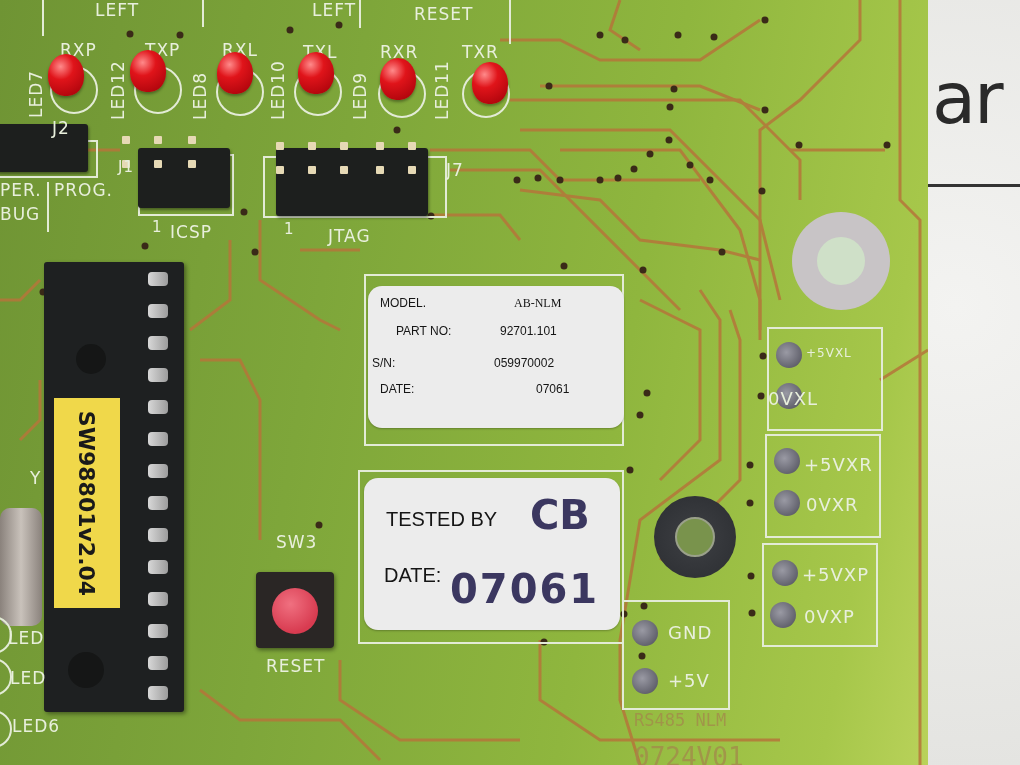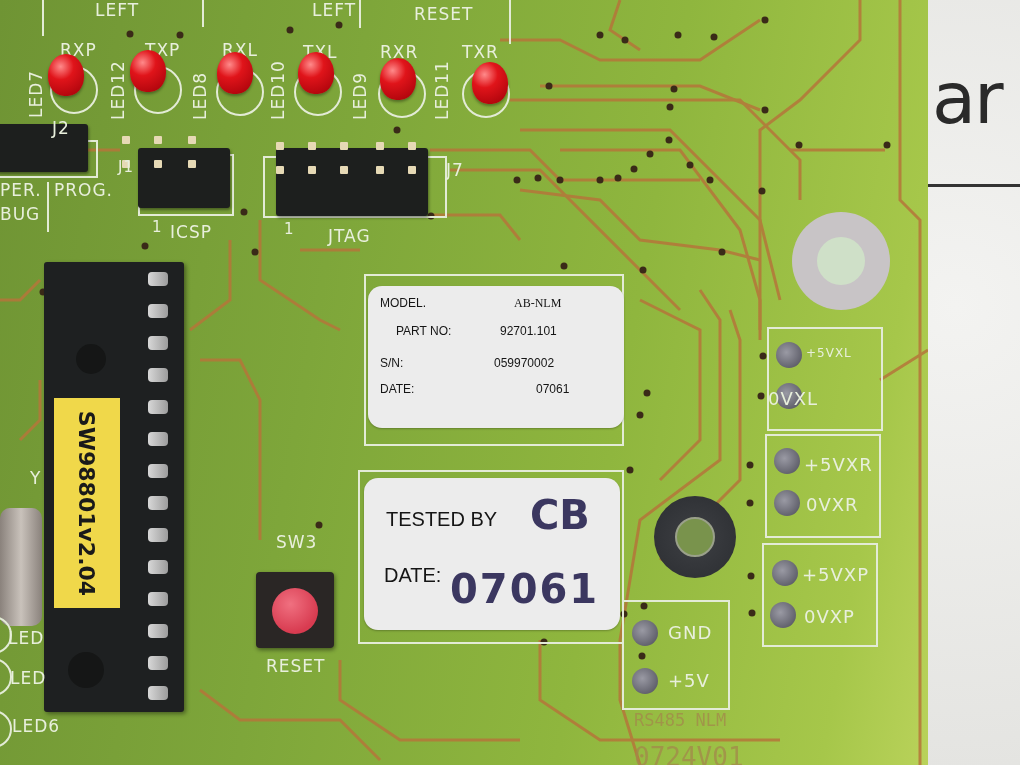--- a/index.html
+++ b/index.html
@@ -290,21 +290,21 @@
   <div class="switch-btn"></div>
 </div>
 <div class="silk" style="left:266px; top:656px;">RESET</div>
 
 <div class="silk-box" style="left:364px; top:274px; width:256px; height:168px;"></div>
 <div class="sticker" style="left:368px; top:286px; width:256px; height:142px;">
   <div class="row" style="left:12px; top:10px;">MODEL.</div>
   <div class="row" style="left:146px; top:10px;font-family:Liberation Serif, serif;">AB-NLM</div>
   <div class="row" style="left:28px; top:38px;">PART NO:</div>
   <div class="row" style="left:132px; top:38px;">92701.101</div>
-  <div class="row" style="left:12px; top:70px;">S/N:</div>
+  <div class="row" style="left:4px; top:70px;">S/N:</div>
   <div class="row" style="left:126px; top:70px;">059970002</div>
   <div class="row" style="left:12px; top:96px;">DATE:</div>
   <div class="row" style="left:168px; top:96px;">07061</div>
 </div>
 
 <div class="silk-box" style="left:358px; top:470px; width:262px; height:170px;"></div>
 <div class="sticker" style="left:364px; top:478px; width:256px; height:152px;">
   <div class="row" style="left:22px; top:30px; font-size:20px;">TESTED BY</div>
   <div class="hand" style="left:166px; top:14px; font-size:40px;">CB</div>
   <div class="row" style="left:20px; top:86px; font-size:20px;">DATE:</div>

